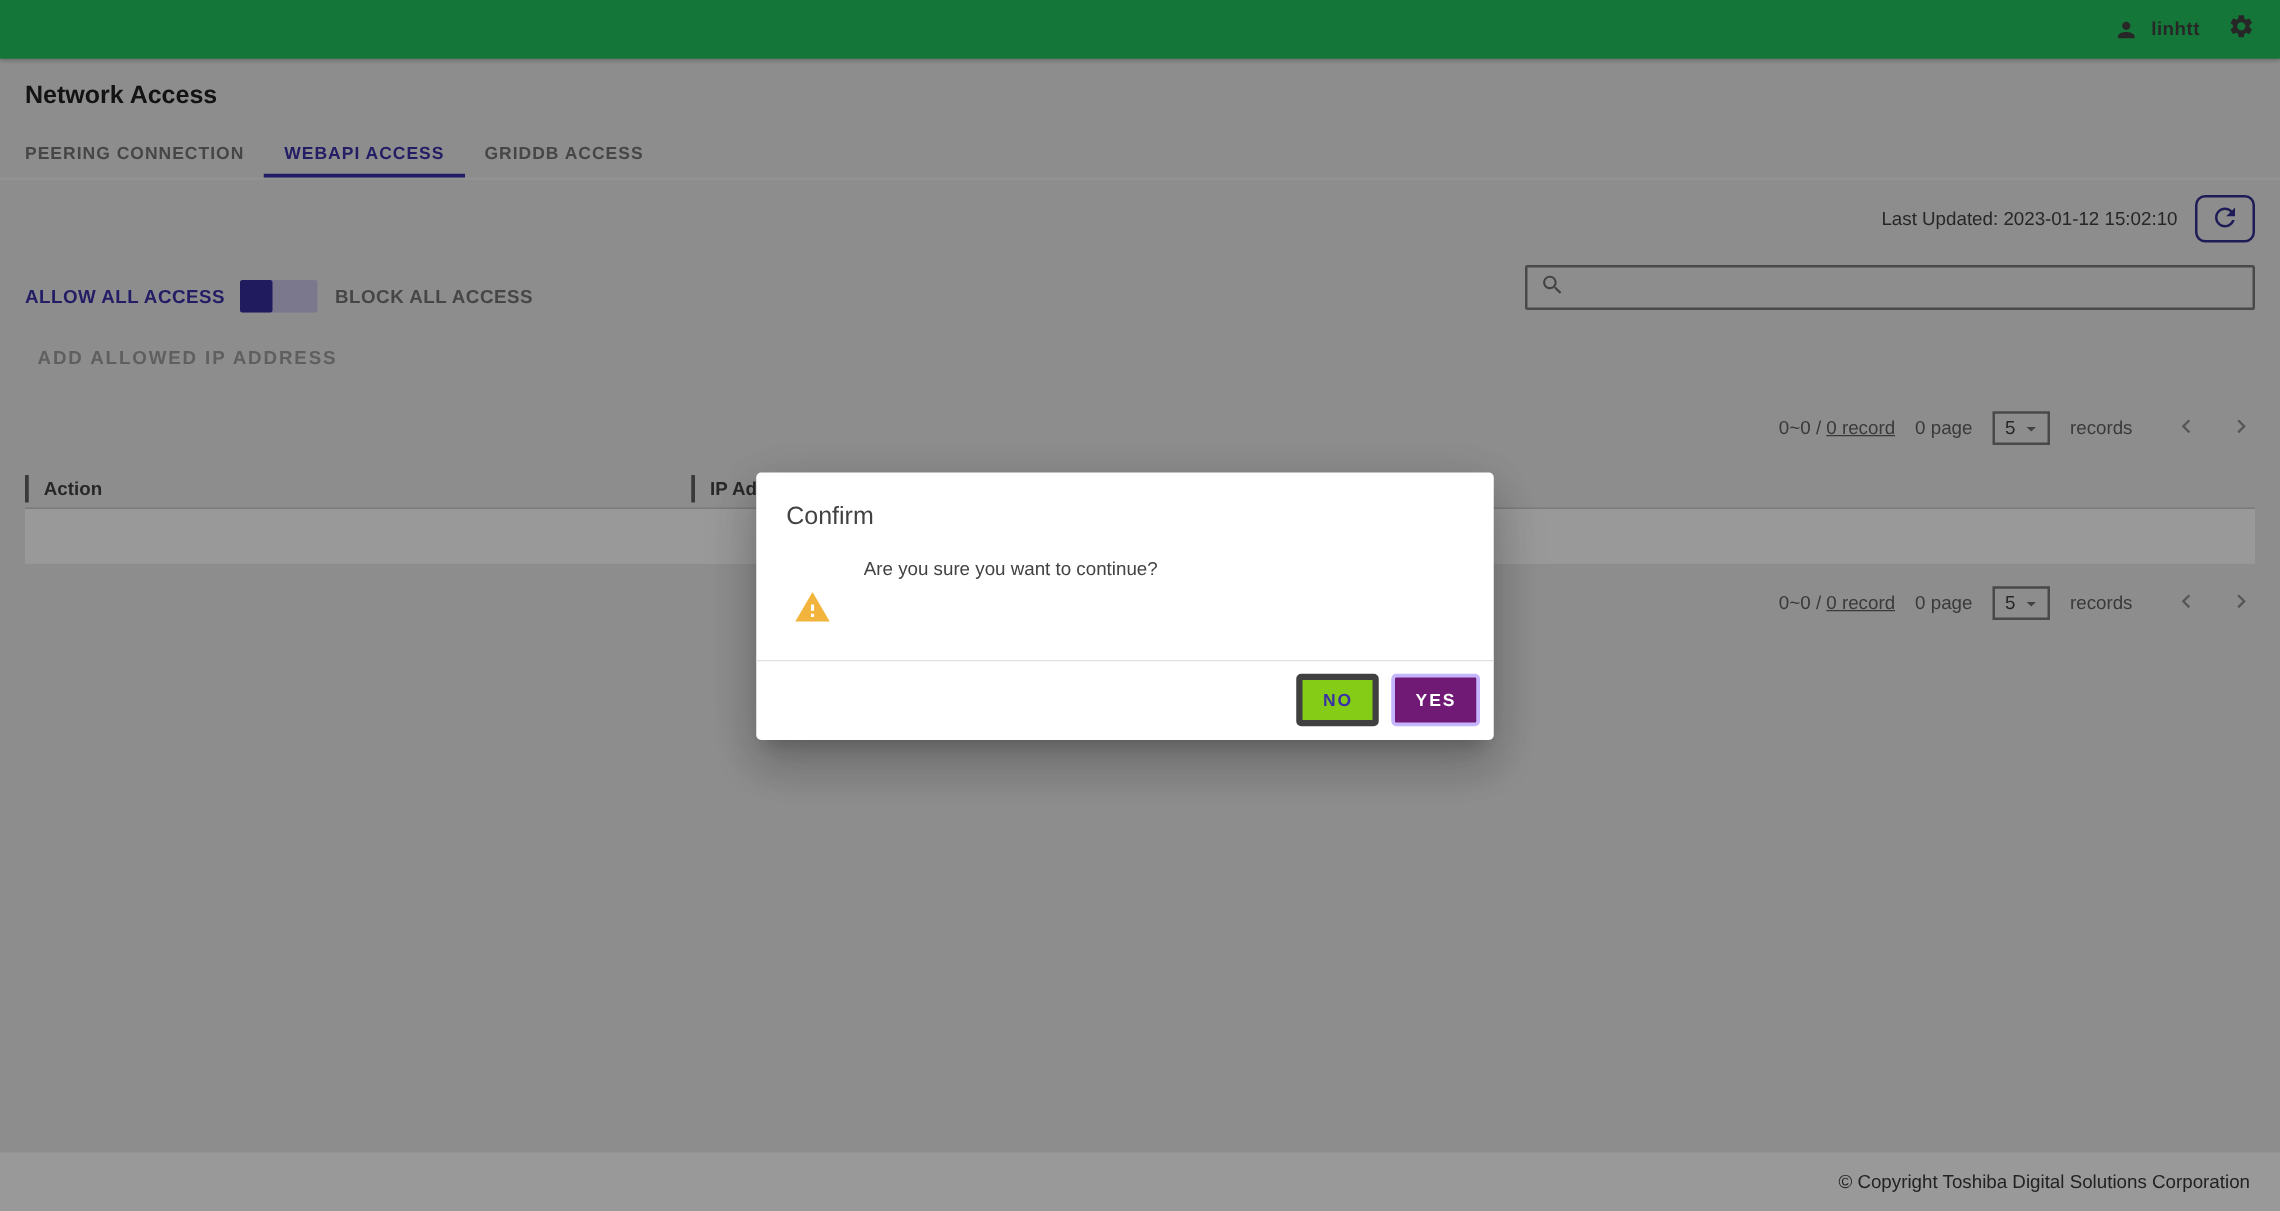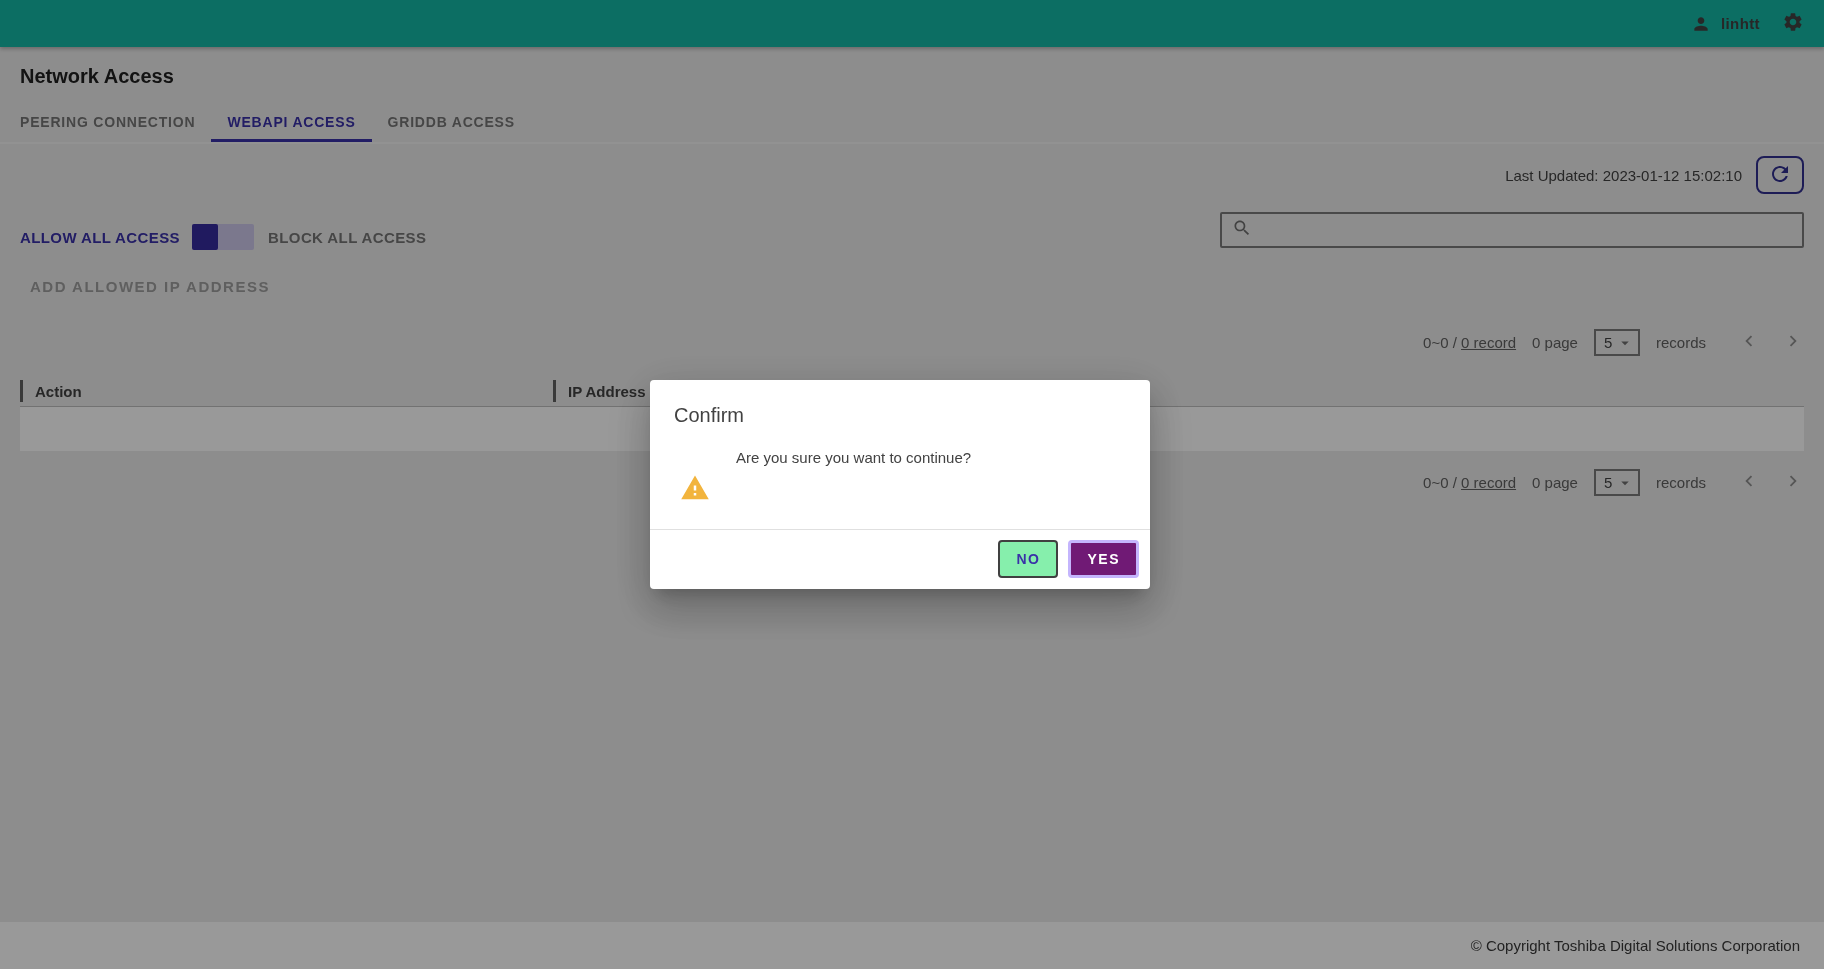--- a/index.html
+++ b/index.html
@@ -1,21 +1,21 @@
 <!DOCTYPE html>
 <html><head>
 <meta charset="utf-8">
 <style>
   * { margin:0; padding:0; box-sizing:border-box; }
   html,body { width:1824px; height:969px; overflow:hidden; }
   body { font-family:"Liberation Sans", sans-serif; background:#ececec; color:#3c3c3c; }
 
   
   .topbar {
-    height:47px; background:#14b8a6; display:flex; align-items:center;
+    height:47px; background:#22c55e; display:flex; align-items:center;
     justify-content:flex-end; padding:16px 20px; position:relative; z-index:1;
     box-shadow:0 2px 4px rgba(0,0,0,0.25);
   }
   .user-chip { display:flex; align-items:center; gap:10px; color:#424242; }
   .user-chip svg { display:block; }
   .username { font-size:15px; font-weight:700; letter-spacing:0.4px; }
   .gear-btn { margin-left:22px; color:#424242; cursor:pointer; display:flex; }
 
   
   .page {
@@ -116,38 +116,38 @@
 
   
   .backdrop {
     position:fixed; inset:0; background:rgba(0,0,0,0.4); z-index:50;
   }
   .dialog-layer {
     position:fixed; inset:0; z-index:60; display:flex; align-items:center;
     justify-content:center; pointer-events:none;
   }
   .dialog {
-    pointer-events:auto; width:500px; background:#ffffff; border-radius:4px;
+    pointer-events:auto; width:590px; background:#ffffff; border-radius:4px;
     box-shadow:0 11px 15px -7px rgba(0,0,0,0.2), 0 24px 38px 3px rgba(0,0,0,0.14),
                0 9px 46px 8px rgba(0,0,0,0.12);
     margin-left:-24px;
   }
   .dialog-title { padding:24px 24px 14px 24px; font-size:20px; color:#424242; }
   .dialog-content { display:flex; gap:26px; padding:6px 24px 22px 30px; }
   .warn-icon { flex:none; margin-top:26px; color:#F2B43D; }
   .dialog-message { width:360px; font-size:15px; line-height:1.48; color:#424242; }
   .dialog-actions {
     border-top:1px solid #e0e0e0; display:flex; justify-content:flex-end;
     gap:10px; padding:10px 11px 11px 11px;
   }
   .btn {
     font-family:"Liberation Sans", sans-serif; font-size:14px; font-weight:700;
     letter-spacing:1.5px; border-radius:4px; padding:8px 16px; cursor:pointer;
   }
-  .btn-no { background:#86efac; border:2px solid #404040; color:#3A31A8; }
+  .btn-no { background:#84cc16; border:5px solid #404040; color:#3A31A8; }
   .btn-yes { background:#701a75; border:3px solid #c4b5fd; color:#ffffff; }
 </style>
 </head>
 <body>
 
 <header class="topbar">
   <div class="user-chip">
     <span>
       <svg width="20" height="20" viewBox="0 0 24 24" fill="currentColor">
           <path d="M12 12c2.21 0 4-1.79 4-4s-1.79-4-4-4-4 1.79-4 4 1.79 4 4 4zm0 2c-2.67 0-8 1.34-8 4v2h16v-2c0-2.66-5.33-4-8-4z"></path>

